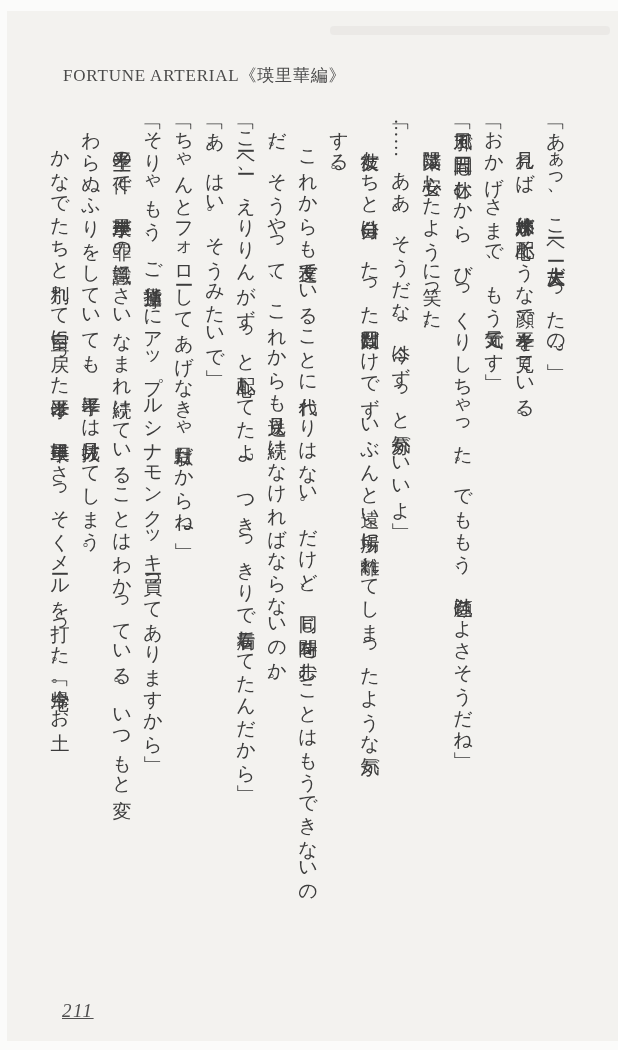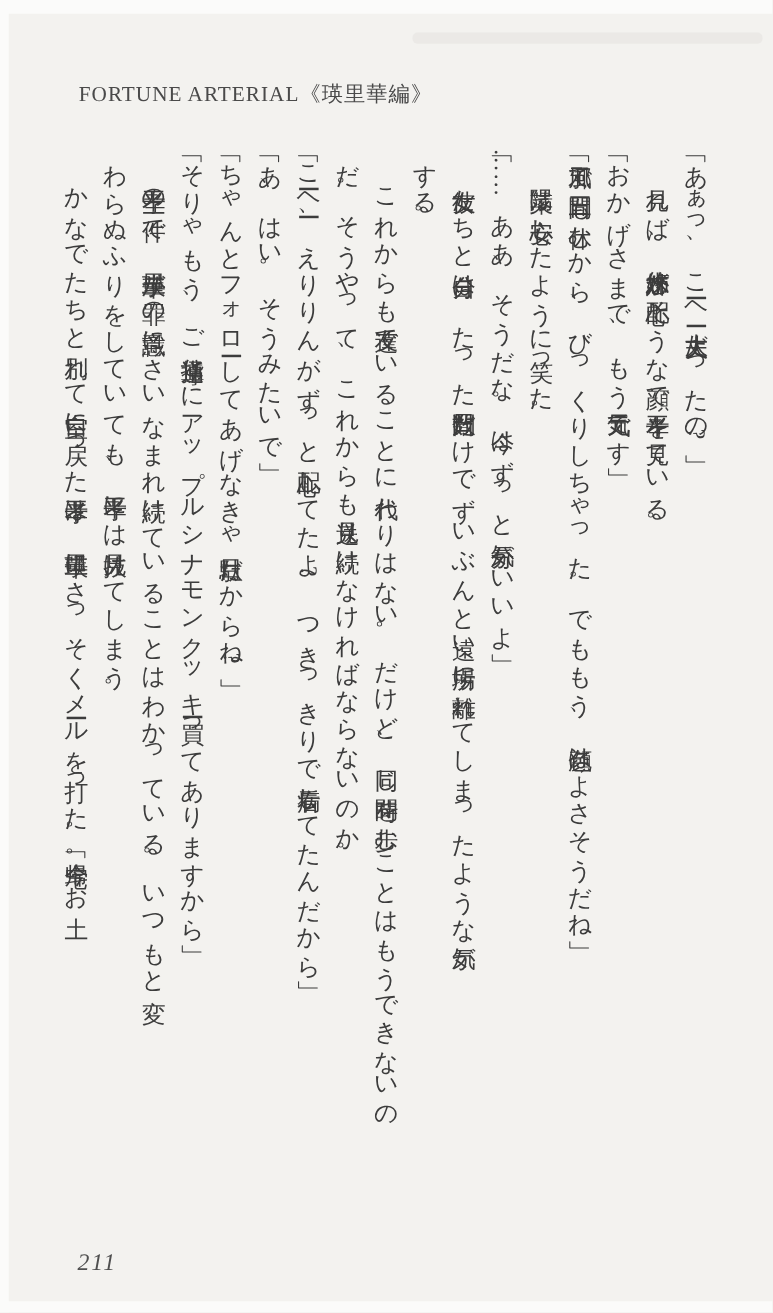--- a/index.html
+++ b/index.html
@@ -59,20 +59,21 @@
     text-indent: 1em;
   }
   .page-number {
     position: absolute;
     left: 62px;
     top: 1000px;
     font-size: 19px;
     font-style: italic;
     letter-spacing: 1.5px;
     color: #4f4f4f;
+    text-decoration: underline;
   }
 </style>
 </head>
 <body>
 
 <div class="scan-edge top"></div>
 <div class="scan-edge left"></div>
 <div class="scan-edge bottom"></div>
 <div class="scan-smudge"></div>
 

